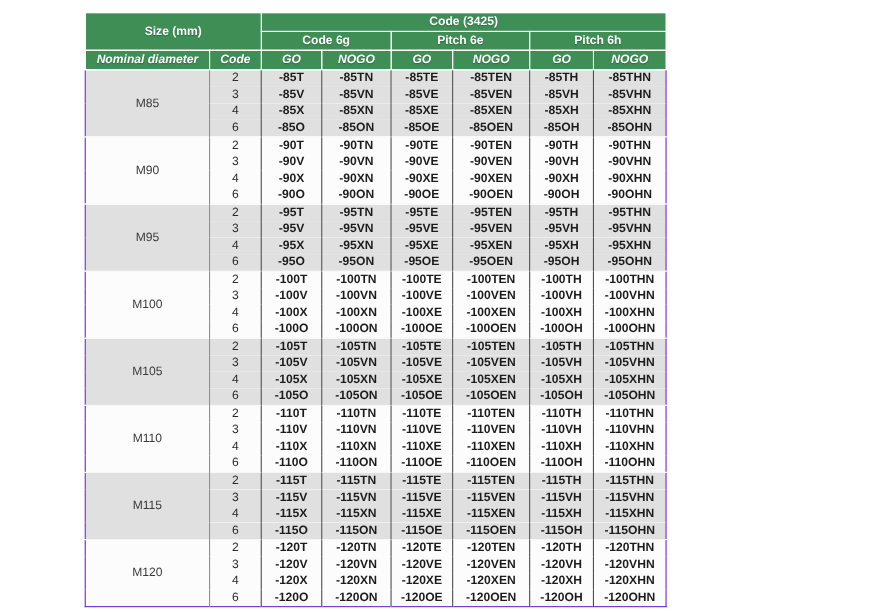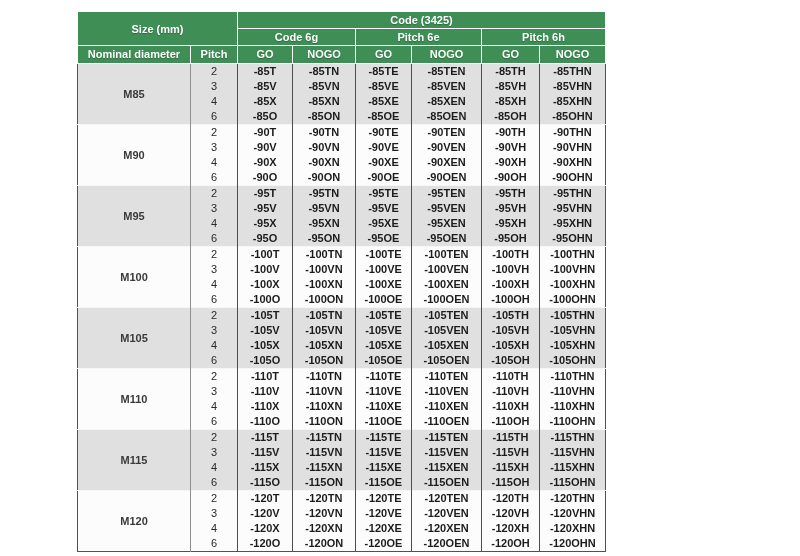--- a/index.html
+++ b/index.html
@@ -35,32 +35,32 @@
   thead th {
     background: #3e8e56;
     color: #ffffff;
     font-weight: bold;
     font-size: 11px;
     border: 1px solid #ffffff;
     height: 16px;
     line-height: 16px;
     text-shadow: 0 1px 1px rgba(0,0,0,0.25);
   }
-  thead tr.colhead-row th { height: 17px; line-height: 17px; }
+  thead tr.colhead-row th { height: 17px; line-height: 17px; font-style: italic; }
   
   tbody td {
     font-size: 11px;
     height: 15px;
     line-height: 15px;
     color: #1c1c1c;
   }
   tbody tr.g-gray td  { background: #e0e0e0; }
   tbody tr.g-white td { background: #fcfcfc; }
   tbody td.size-cell {
-    font-weight: bold;
+    font-weight: normal;
     color: #3a3a3a;
   }
   tbody td.pitch-cell {
     font-weight: normal;
     color: #2a2a2a;
     border-left: 1px solid #8f8f8f;
   }
   tbody td.code-cell {
     font-weight: bold;
     border-left: 1px solid #4d4d4d;
@@ -89,21 +89,21 @@
         <th colspan="2" rowspan="2">Size (mm)</th>
         <th colspan="6">Code (3425)</th>
       </tr>
       <tr>
         <th colspan="2">Code 6g</th>
         <th colspan="2">Pitch 6e</th>
         <th colspan="2">Pitch 6h</th>
       </tr>
       <tr class="colhead-row">
         <th>Nominal diameter</th>
-        <th>Pitch</th>
+        <th>Code</th>
         <th>GO</th>
         <th>NOGO</th>
         <th>GO</th>
         <th>NOGO</th>
         <th>GO</th>
         <th>NOGO</th>
       </tr>
     </thead>
     <tbody>
         <tr class="g-gray group-first">

